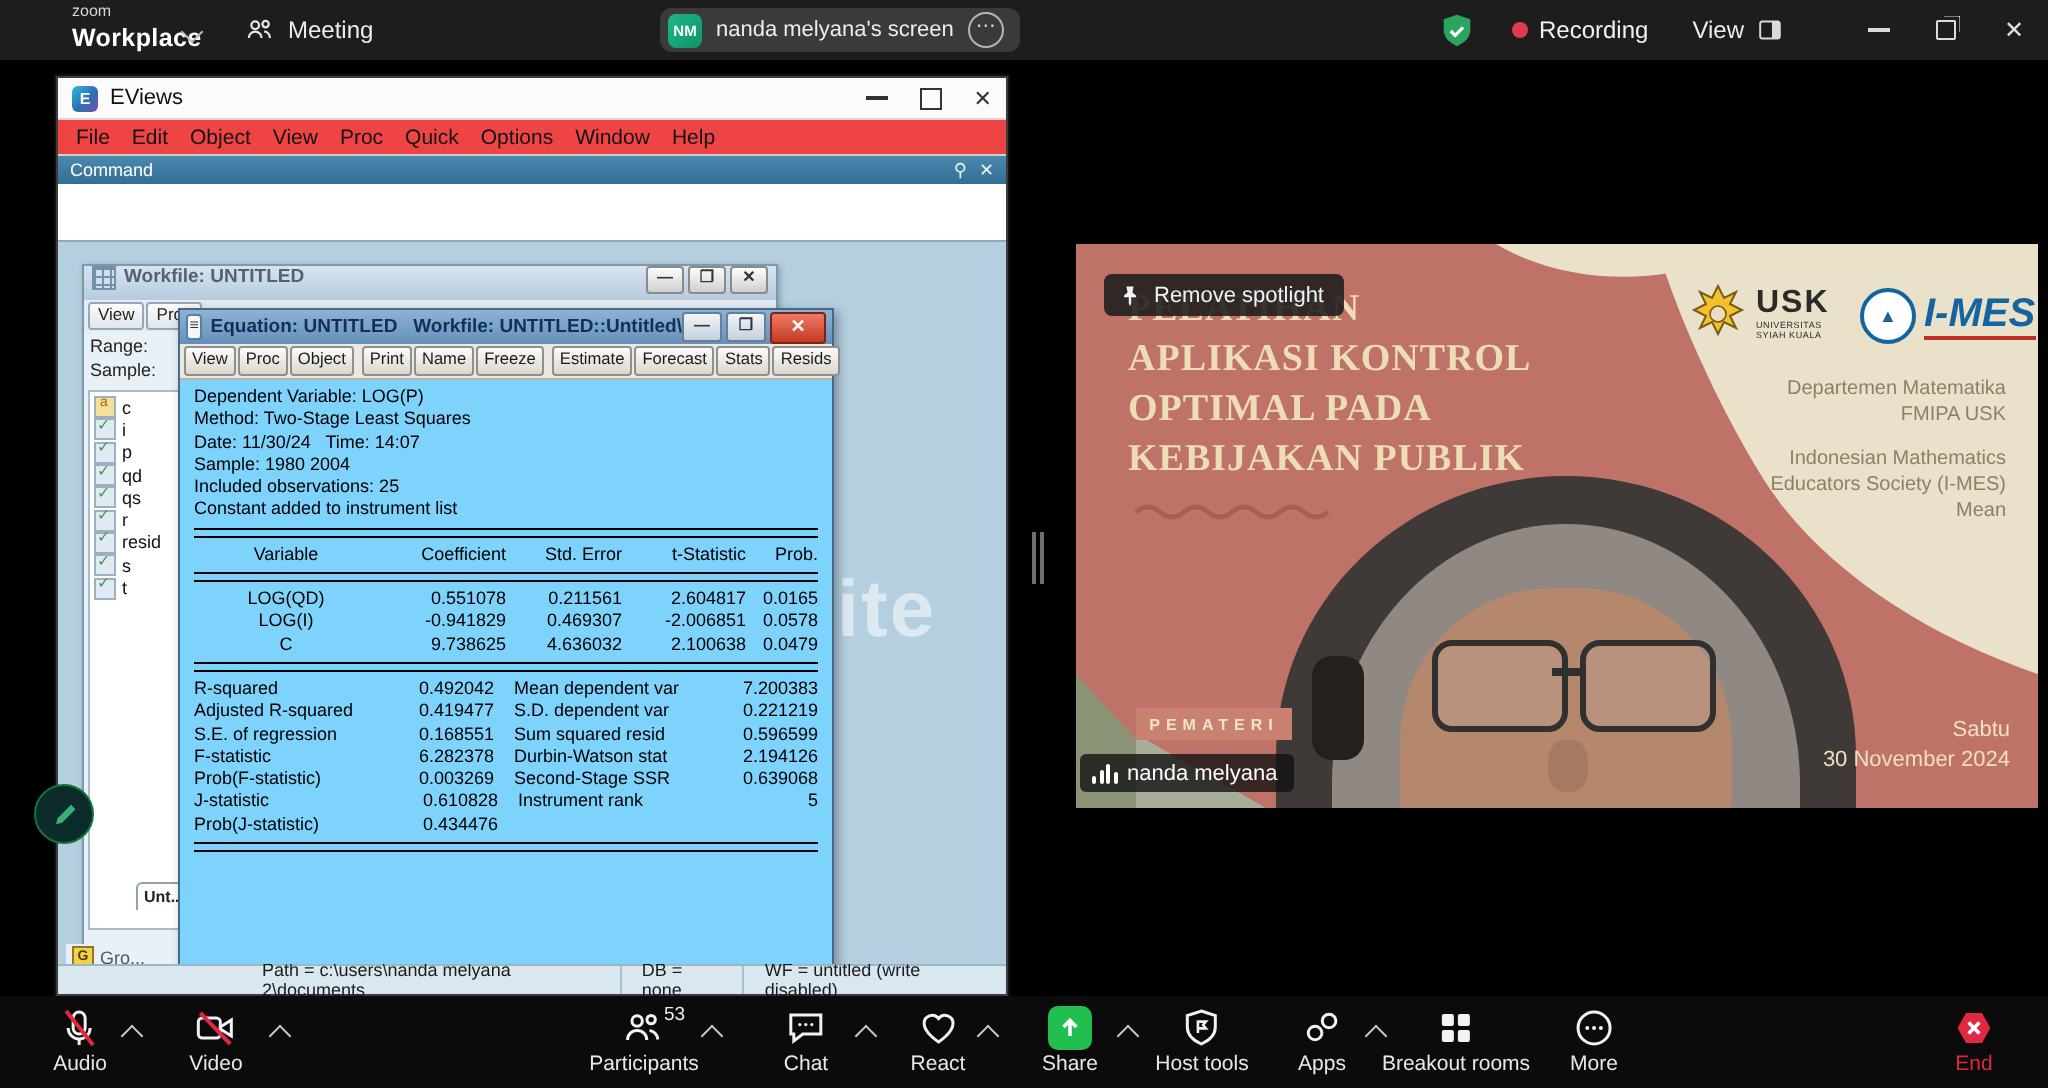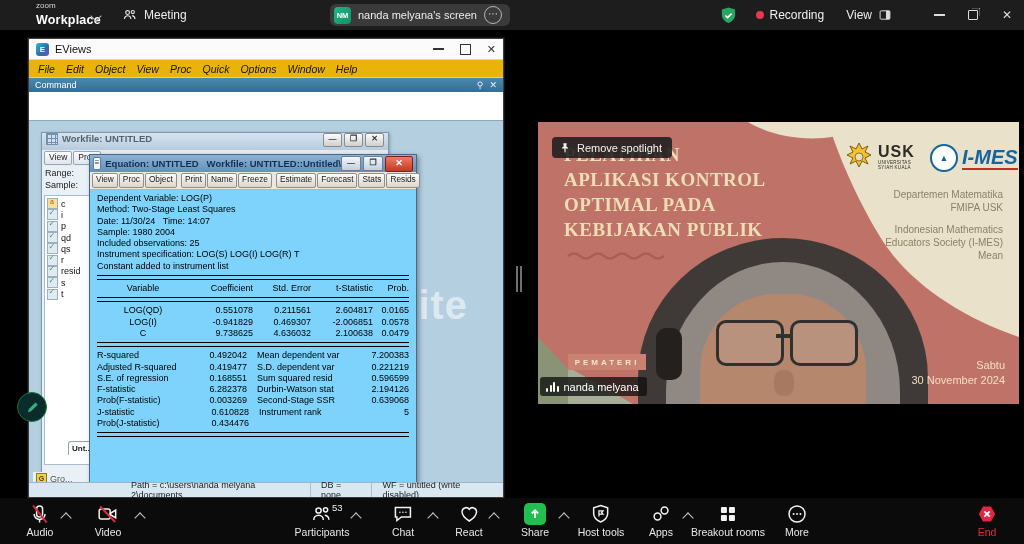--- a/index.html
+++ b/index.html
@@ -34,21 +34,21 @@
   .tbcount{position:absolute;left:21px;top:-1px;font-size:9.5px;color:#ececec;}
   .tbcaret{position:absolute;top:16px;width:7px;height:7px;border-left:1.4px solid #c9c9c9;border-top:1.4px solid #c9c9c9;transform:rotate(45deg);}
   .share-ic{width:22px;height:22px;border-radius:5px;background:#21bf4f;display:flex;align-items:center;justify-content:center;}
   .end-lbl{color:#e02843;}
 
   
   .ev-win{position:absolute;left:28px;top:38px;width:474px;height:458px;background:#b4cfdf;border:1px solid #3c3c3c;box-shadow:0 0 0 1px #111;z-index:10;display:flex;flex-direction:column;}
   .ev-title{height:20px;background:#fbfbfb;display:flex;align-items:center;padding:0 7px;font-size:11px;color:#111;border-bottom:1px solid #d6d6d6;}
   .ev-appicon{width:13px;height:13px;border-radius:3px;background:linear-gradient(135deg,#35b6d9,#2b6fb4 55%,#7b52a6);margin-right:6px;color:#fff;font-size:8px;font-weight:bold;display:flex;align-items:center;justify-content:center;}
   .ev-title-ctrls{margin-left:auto;display:flex;gap:16px;color:#333;align-items:center;}
-  .ev-menu{height:17px;background:#eab308;display:flex;align-items:center;padding-left:9px;font-size:10.5px;color:#141414;border-bottom:1px solid #cfcfcf;font-style:italic;}
+  .ev-menu{height:17px;background:#ef4444;display:flex;align-items:center;padding-left:9px;font-size:10.5px;color:#141414;border-bottom:1px solid #cfcfcf;}
   .ev-menu span{margin-right:11px;}
   .ev-cmdbar{height:14px;background:linear-gradient(#4a89b0,#346d93);display:flex;align-items:center;padding:0 6px;font-size:9px;color:#fff;}
   .ev-cmdbar .cmdicons{margin-left:auto;display:flex;gap:6px;font-size:9px;color:#e8f1f7;}
   .ev-cmdinput{height:28px;background:#fff;border-bottom:1px solid #8fa9ba;}
   .ev-client{position:relative;flex:1;background:#b4cfdf;overflow:hidden;}
   .ev-status{height:14px;background:#d9e7f1;border-top:1px solid #9db7c8;display:flex;align-items:center;font-size:9px;color:#1c1c1c;}
   .ev-status .seg{padding:0 10px;border-left:1px solid #a9c0d0;height:100%;display:flex;align-items:center;}
   .ev-status .seg:first-child{border-left:none;margin-left:92px;}
   .wm{position:absolute;left:364px;top:162px;font-size:40px;color:rgba(255,255,255,.55);font-weight:bold;letter-spacing:1px;}
 
@@ -303,21 +303,20 @@
           <span class="eq-tbtn">Forecast</span>
           <span class="eq-tbtn">Stats</span>
           <span class="eq-tbtn">Resids</span>
         </div>
         <div class="eq-body">
           <div class="pre">Dependent Variable: LOG(P)</div>
           <div class="pre">Method: Two-Stage Least Squares</div>
           <div class="pre">Date: 11/30/24   Time: 14:07</div>
           <div class="pre">Sample: 1980 2004</div>
           <div class="pre">Included observations: 25</div>
-          <div class="pre">Instrument specification: LOG(S) LOG(I) LOG(R) T</div>
           <div class="pre">Constant added to instrument list</div>
           <div class="rule2"></div>
           <div class="crow">
             <span class="cv">Variable</span>
             <span class="cc">Coefficient</span>
             <span class="cse">Std. Error</span>
             <span class="ct">t-Statistic</span>
             <span class="cp">Prob.</span>
           </div>
           <div class="rule2"></div>

